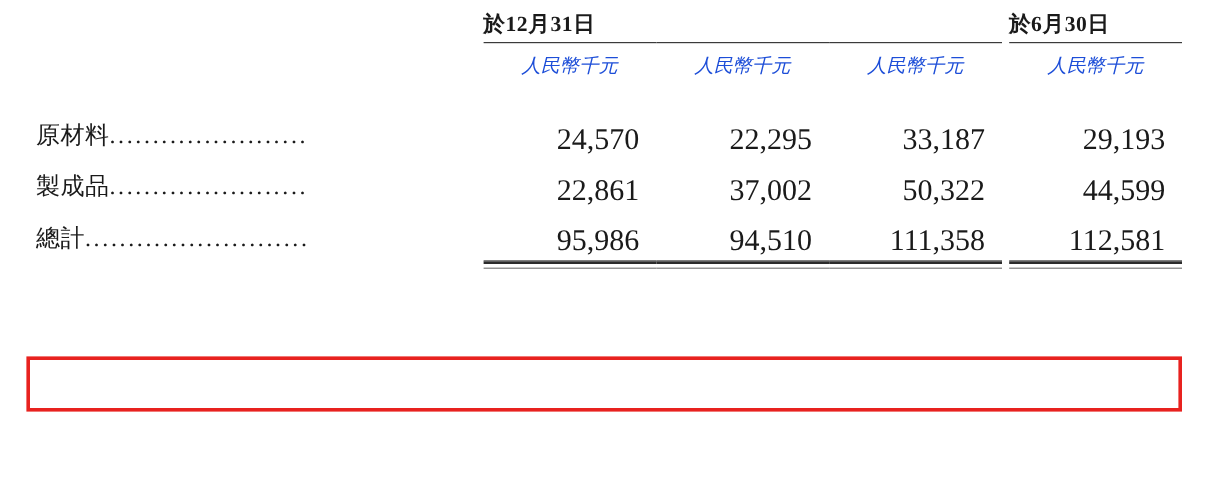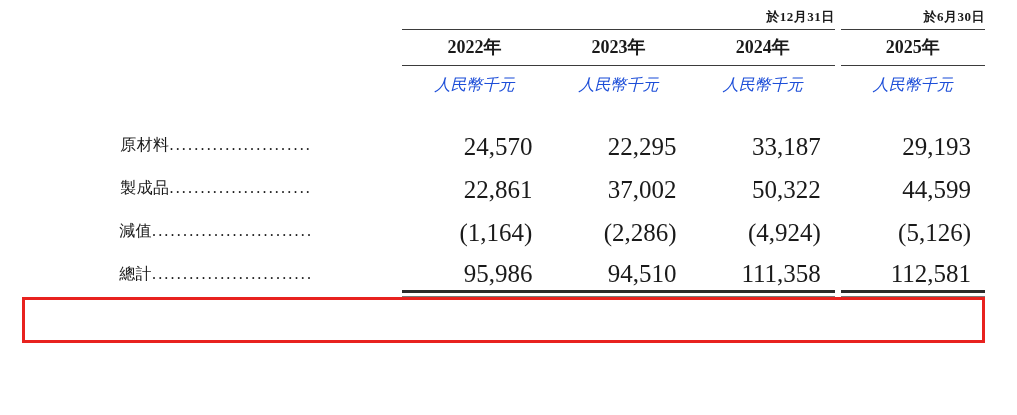--- a/index.html
+++ b/index.html
@@ -37,23 +37,23 @@
   }
   .col-label { width: 375px; }
   .col-num { width: 145px; }
   .num {
     text-align: right;
     padding-right: 14px;
     white-space: nowrap;
     font-family: "Liberation Serif", serif;
   }
   .hdr-group {
-    text-align: right;
+    text-align: left;
     font-weight: bold;
-    font-size: 13px;
+    font-size: 18px;
     padding-bottom: 3px;
     letter-spacing: 0.5px;
   }
   .rule-top {
     border-top: 1.5px solid #3b3b3b;
   }
   .hdr-year {
     text-align: center;
     font-weight: bold;
     font-size: 18px;
@@ -63,26 +63,25 @@
   .hdr-unit {
     text-align: center;
     font-size: 16px;
     font-style: italic;
     padding-top: 9px;
     padding-bottom: 10px;
     color: #1d4ed8;
   }
   .spacer-row td { height: 12px; }
   .row-label {
-    font-size: 16px;
+    font-size: 20px;
     white-space: nowrap;
     padding-top: 5px;
     padding-bottom: 5px;
     letter-spacing: 0.4px;
-    text-align: center;
   }
   .row-label .dots {
     letter-spacing: 2.2px;
   }
   tr.data td { height: 33px; }
   tr.data .num { font-size: 25px; }
   .gap-col { width: 6px; }
   .total-row .num {
     border-bottom: 1.5px solid #2b2b2b;
     padding-bottom: 2px;
@@ -126,28 +125,20 @@
     </colgroup>
     <thead>
       <tr>
         <td></td>
         <td class="hdr-group underline-group" colspan="3">於12月31日</td>
         <td></td>
         <td class="hdr-group underline-group">於6月30日</td>
       </tr>
       <tr>
         <td></td>
-        <td class="hdr-year">2022年</td>
-        <td class="hdr-year">2023年</td>
-        <td class="hdr-year">2024年</td>
-        <td></td>
-        <td class="hdr-year">2025年</td>
-      </tr>
-      <tr>
-        <td></td>
         <td class="hdr-unit rule-top">人民幣千元</td>
         <td class="hdr-unit rule-top">人民幣千元</td>
         <td class="hdr-unit rule-top">人民幣千元</td>
         <td></td>
         <td class="hdr-unit rule-top">人民幣千元</td>
       </tr>
       <tr class="spacer-row">
         <td></td>
           <td></td>
           <td></td>
@@ -166,28 +157,20 @@
         <td class="num">29,193</td>
       </tr>
       <tr class="data">
         <td class="row-label"><span>製成品</span><span class="dots">.......................</span></td>
         <td class="num">22,861</td>
         <td class="num">37,002</td>
         <td class="num">50,322</td>
         <td></td>
         <td class="num">44,599</td>
       </tr>
-      <tr class="data">
-        <td class="row-label"><span>減值</span><span class="dots">..........................</span></td>
-        <td class="num">(1,164)</td>
-        <td class="num">(2,286)</td>
-        <td class="num">(4,924)</td>
-        <td></td>
-        <td class="num">(5,126)</td>
-      </tr>
       <tr class="data total-row">
         <td class="row-label"><span>總計</span><span class="dots">..........................</span></td>
         <td class="num">95,986</td>
         <td class="num">94,510</td>
         <td class="num">111,358</td>
         <td></td>
         <td class="num">112,581</td>
       </tr>
       <tr class="dblrule">
         <td></td>

